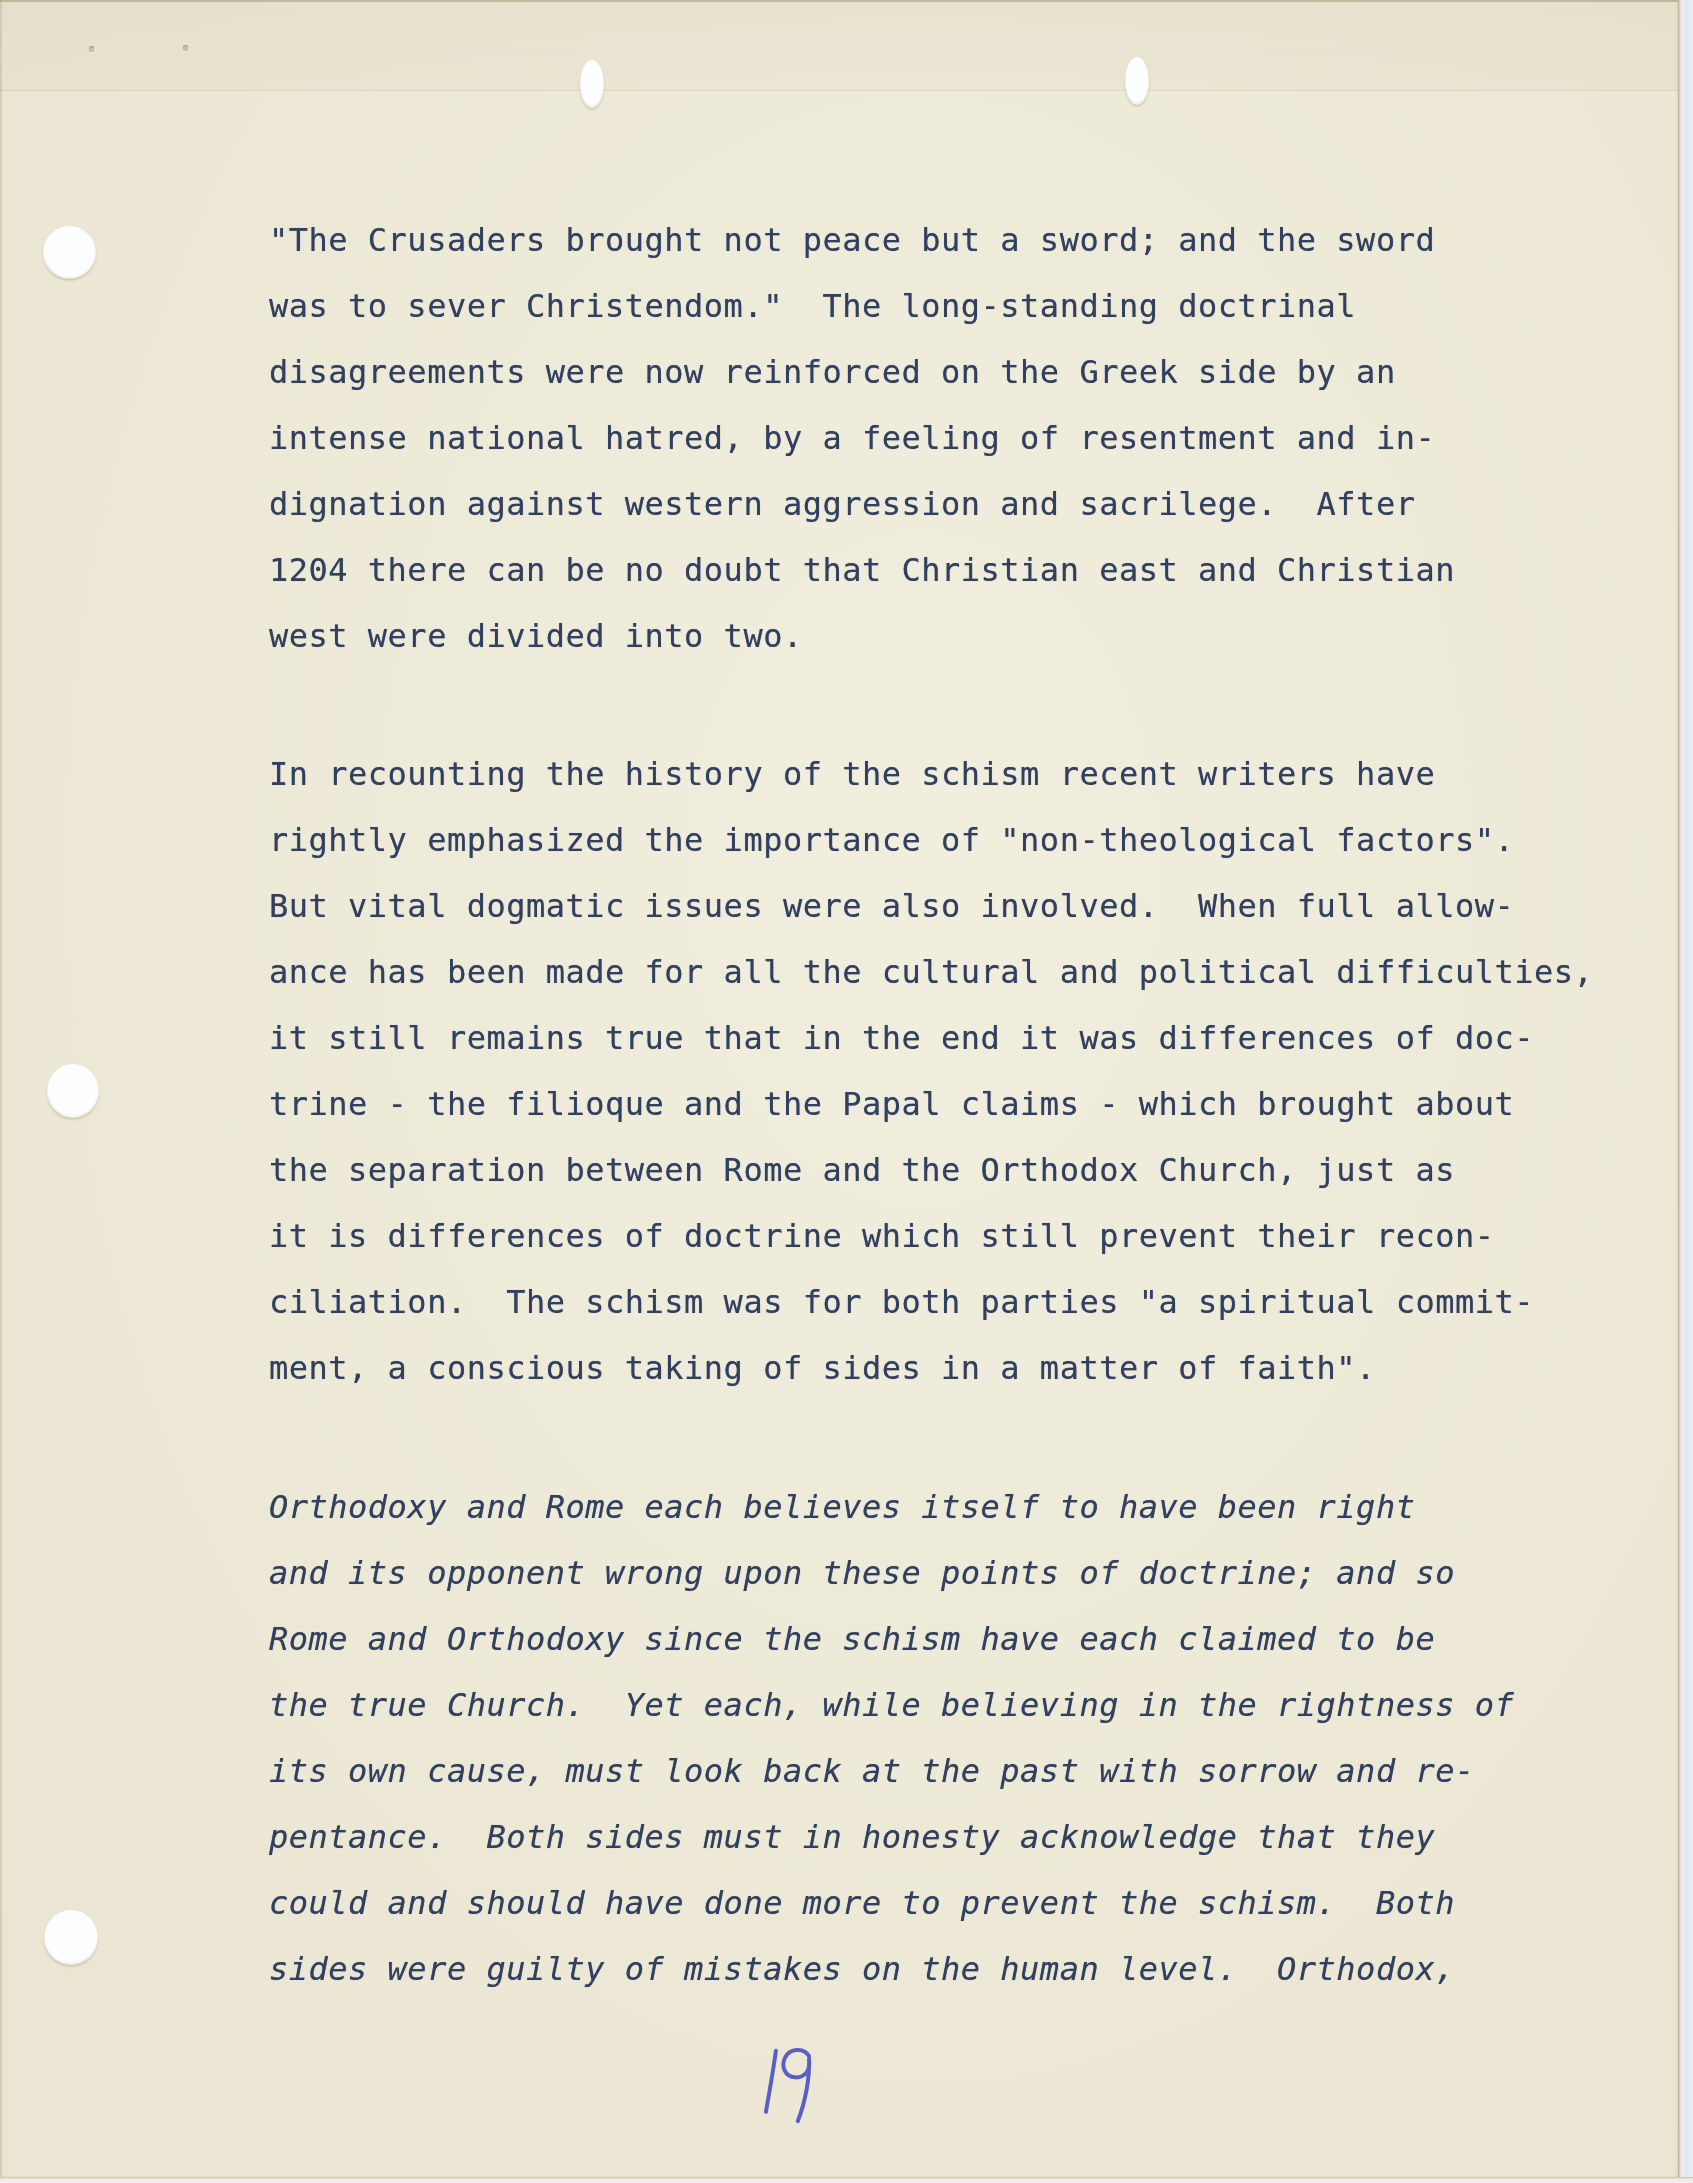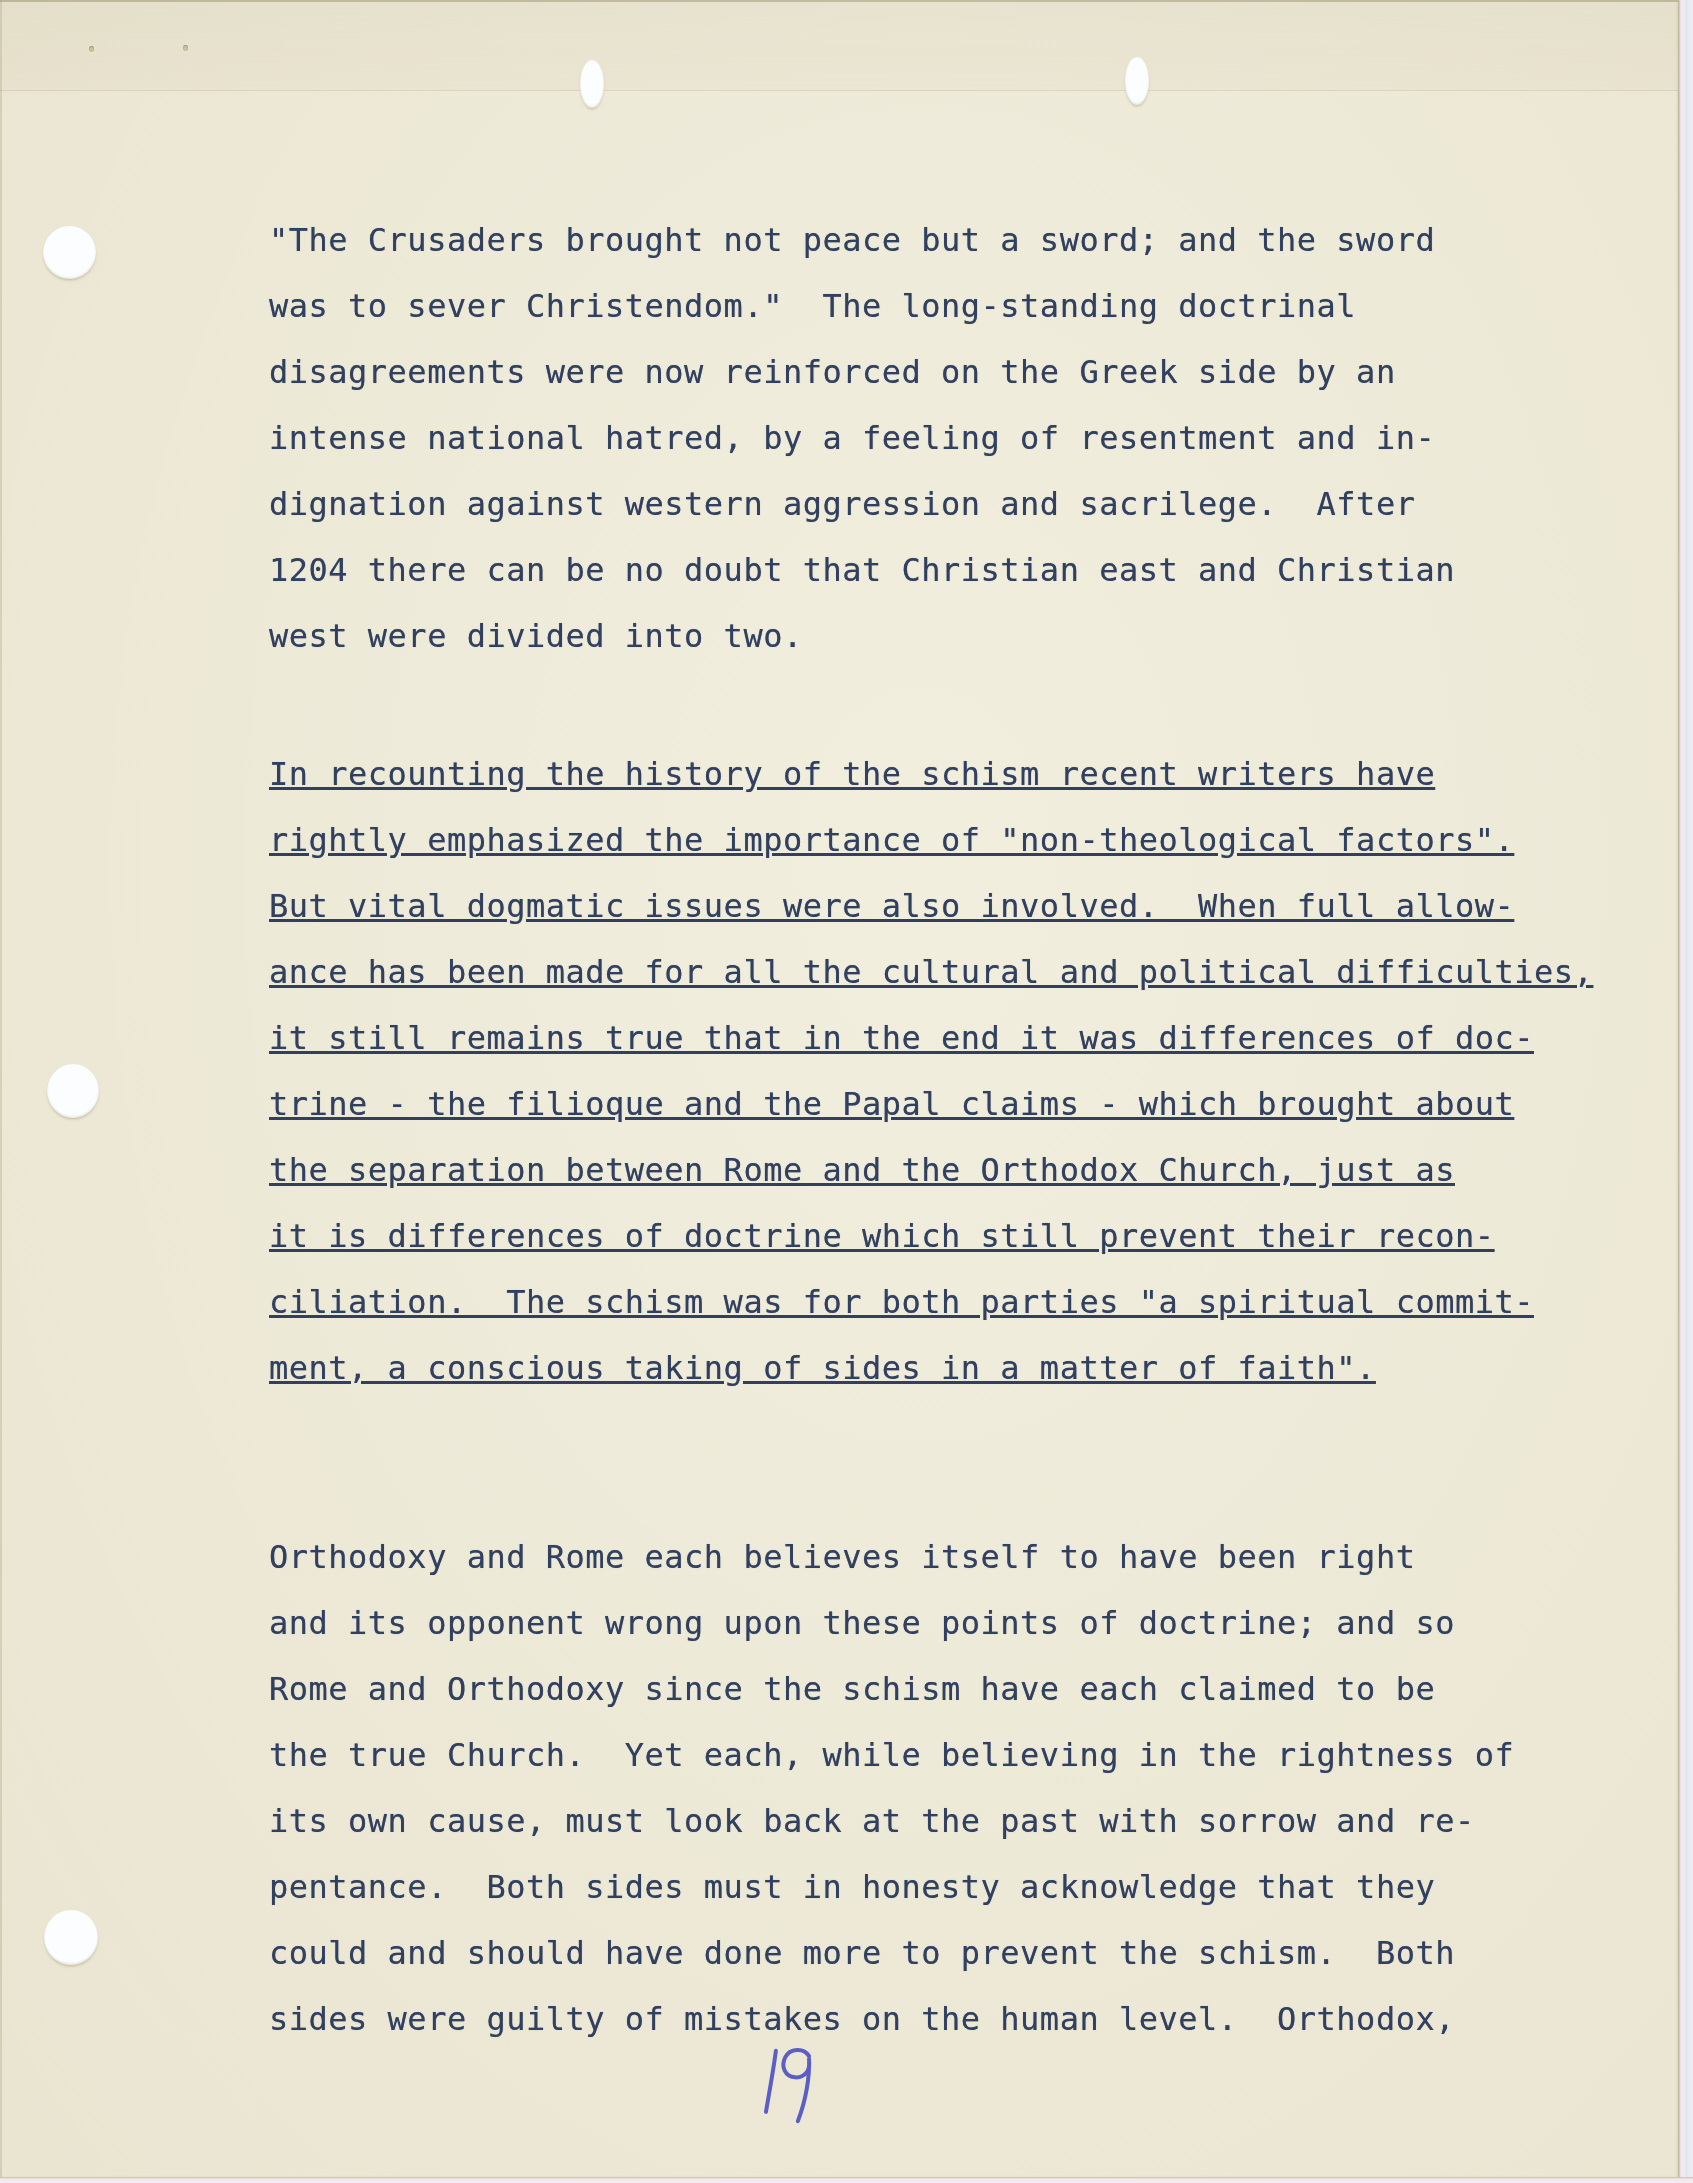--- a/index.html
+++ b/index.html
@@ -55,22 +55,22 @@
   }
   
   .paragraph{
     position:absolute;left:269px;
     font-size:32px;line-height:66px;letter-spacing:0.5px;
     color:#31405f;
     white-space:pre;
     text-shadow:0 0 0.7px rgba(49,64,95,.6);
   }
   .p1{top:207px;}
-  .p2{top:741px;text-decoration:underline;}
-  .p3{top:1524px;}
+  .p2{top:741px;}
+  .p3{top:1474px;font-style:italic;}
   
   .page-number{position:absolute;left:752px;top:2040px;width:73px;height:86px;}
   .page-number svg{display:block;width:73px;height:86px;}
   .page-number path{fill:none;stroke:#5a5ec5;stroke-width:6;stroke-linecap:round;}
   .sr-only{position:absolute;width:0.7px;height:0.7px;overflow:hidden;clip:rect(0 0 0 0);white-space:nowrap;}
 </style>
 </head>
 <body>
 
 <div id="scan">

